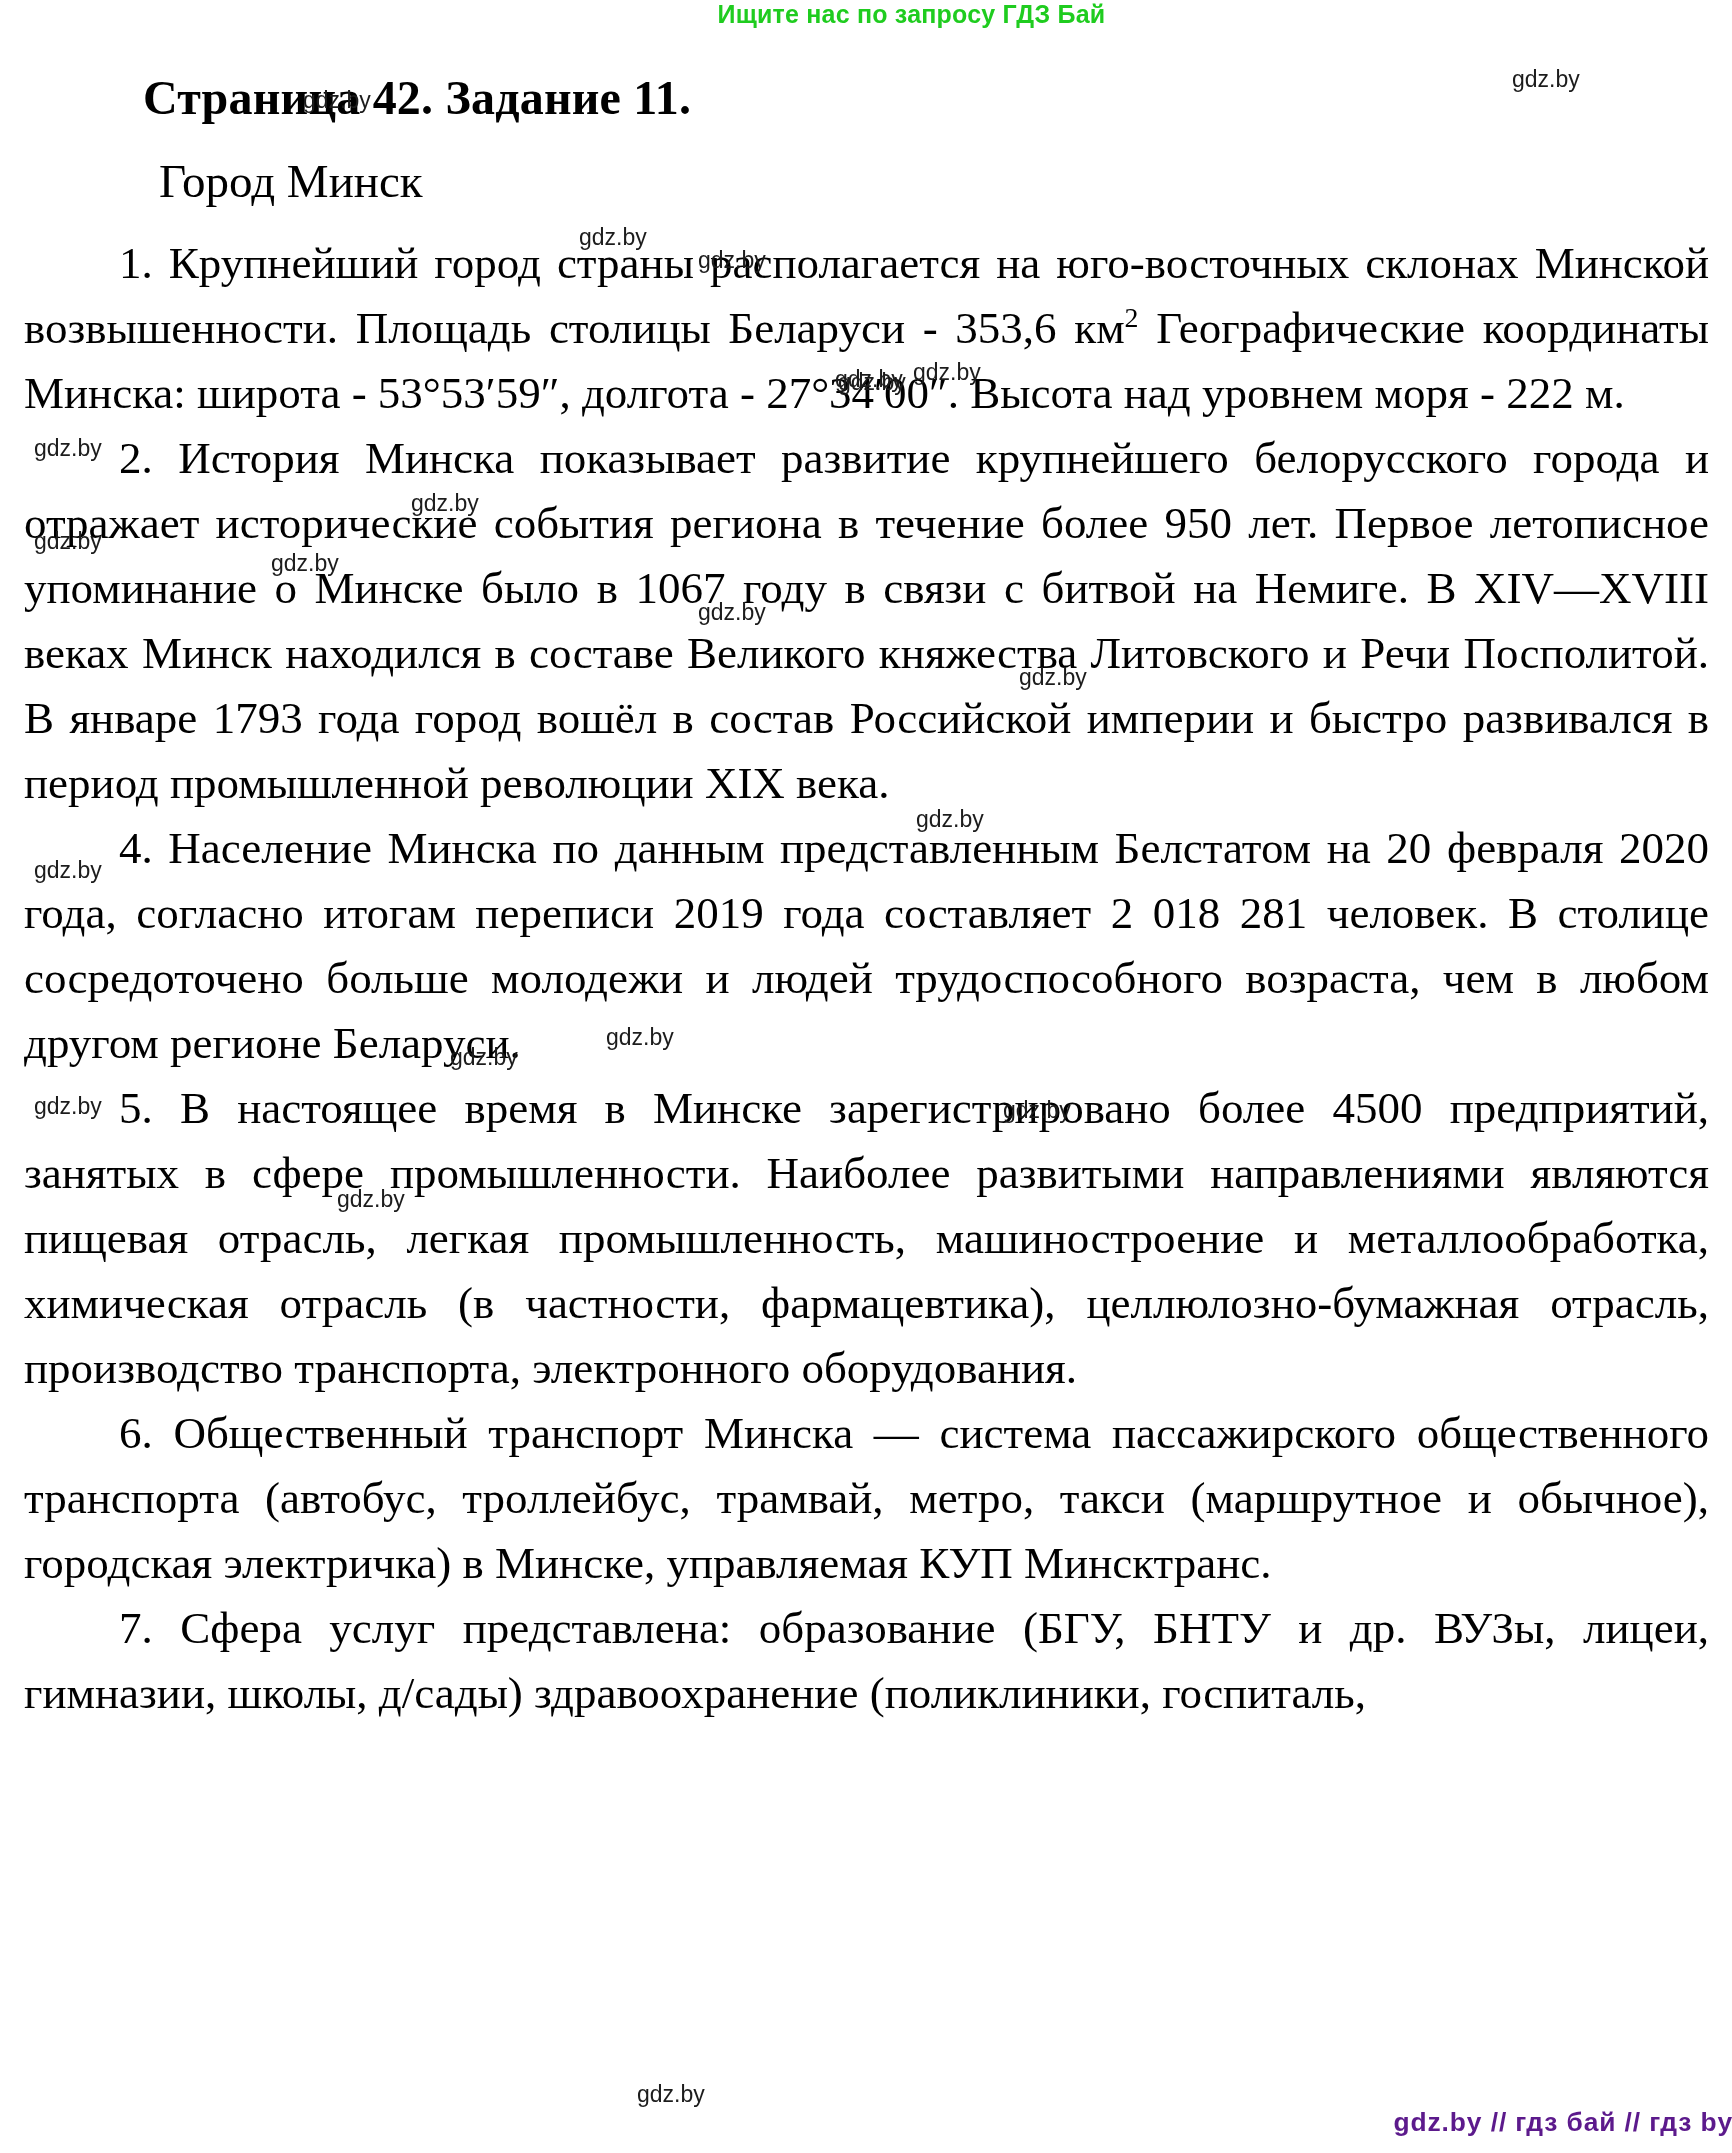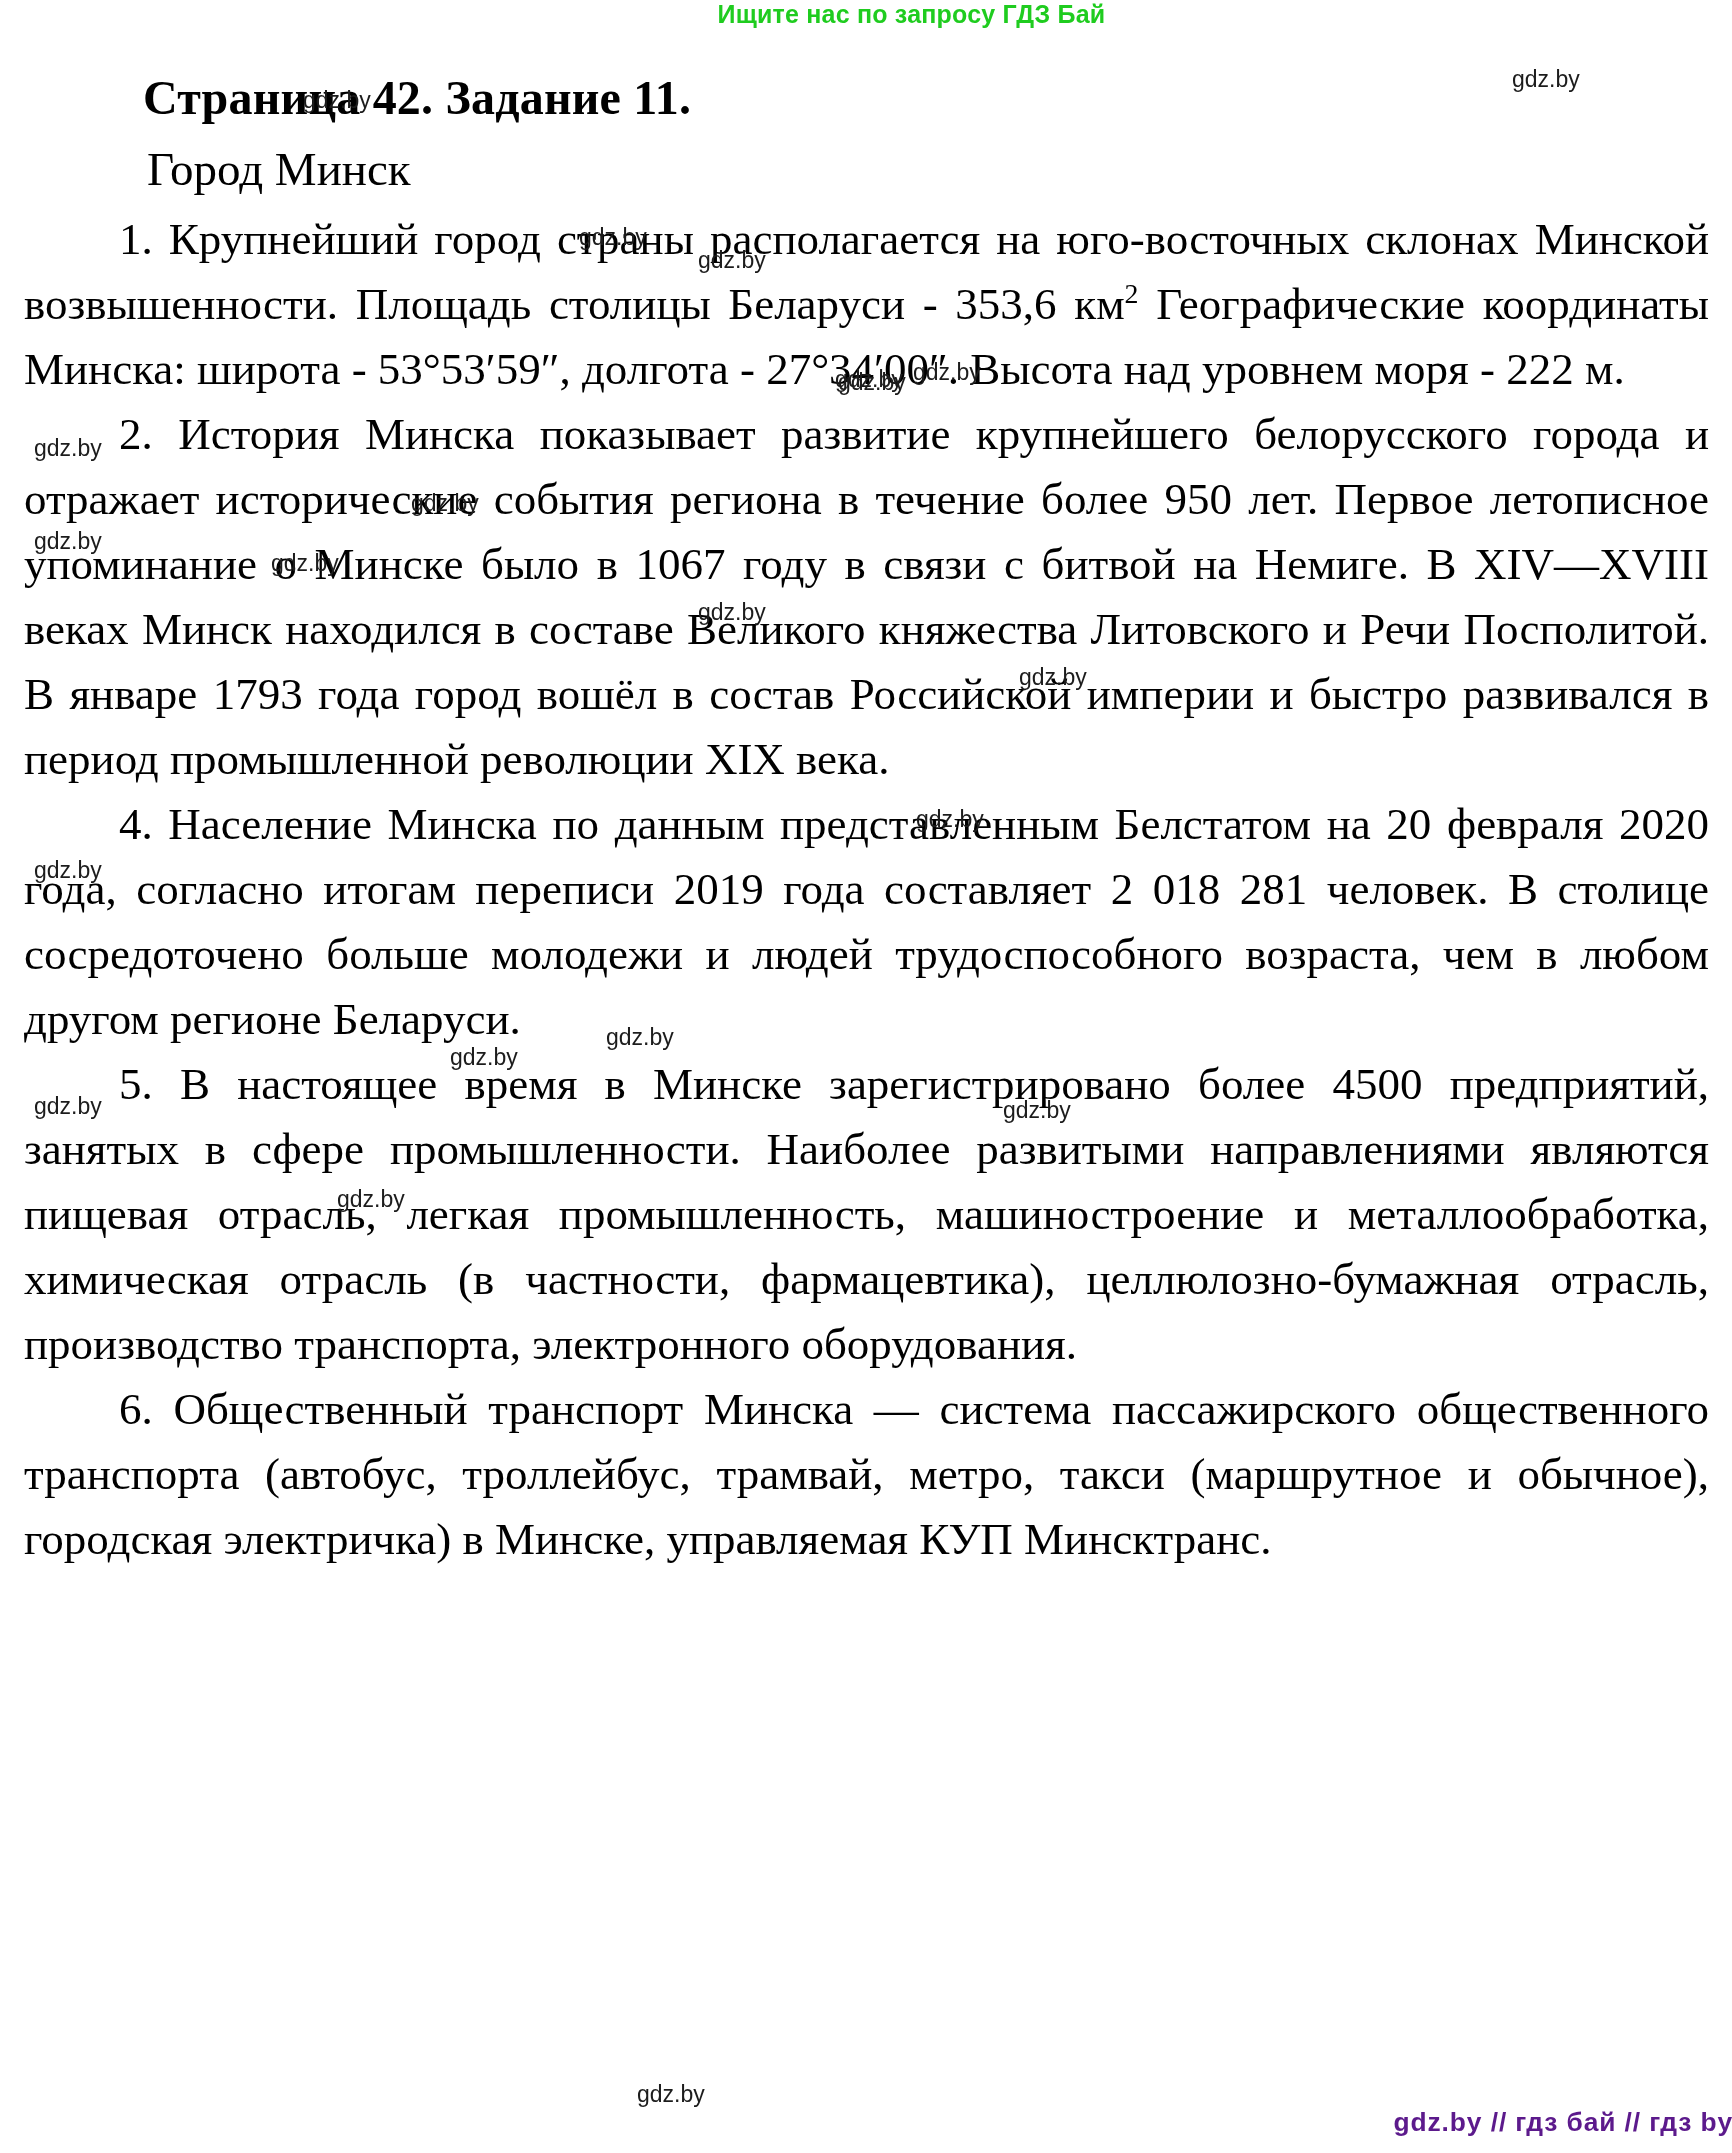--- a/index.html
+++ b/index.html
@@ -44,21 +44,21 @@
     margin: 0 0 0 0;
     padding: 0;
     font-size: 48px;
     font-weight: bold;
     line-height: 66px;
     letter-spacing: 0.2px;
     text-indent: 119px;
   }
 
   h2.section-title {
-    margin: 4px;
+    margin: 16px;
     padding: 0;
     font-weight: normal;
     font-size: 47px;
     line-height: 68px;
     text-indent: 119px;
   }
 
   p.para {
     margin: 0;
     padding: 0;
@@ -116,20 +116,21 @@
 
   <p class="para">2. История Минска показывает развитие крупнейшего белорусского города и отражает исторические события региона в течение более 950 лет. Первое летописное упоминание о Минске было в 1067 году в связи с битвой на Немиге. В XIV—XVIII веках Минск находился в составе Великого княжества Литовского и Речи Посполитой. В январе 1793 года город вошёл в состав Российской империи и быстро развивался в период промышленной революции XIX века.</p>
 
 
   <p class="para">4. Население Минска по данным представленным Белстатом на 20 февраля 2020 года, согласно итогам переписи 2019 года составляет 2 018 281 человек. В столице сосредоточено больше молодежи и людей трудоспособного возраста, чем в любом другом регионе Беларуси.</p>
 
   <p class="para">5. В настоящее время в Минске зарегистрировано более 4500 предприятий, занятых в сфере промышленности. Наиболее развитыми направлениями являются пищевая отрасль, легкая промышленность, машиностроение и металлообработка, химическая отрасль (в частности, фармацевтика), целлюлозно-бумажная отрасль, производство транспорта, электронного оборудования.</p>
 
   <p class="para">6. Общественный транспорт Минска — система пассажирского общественного транспорта (автобус, троллейбус, трамвай, метро, такси (маршрутное и обычное), городская электричка) в Минске, управляемая КУП Минсктранс.</p>
 
+  <p class="para">7. Сфера услуг представлена: образование (БГУ, БНТУ и др. ВУЗы, лицеи, гимназии, школы, д/сады) здравоохранение (поликлиники, госпиталь,</p>
 
 </div>
 
 <div id="watermark-layer">
     <div class="wm" style="left: 1512px; top: 68px;">gdz.by</div>
     <div class="wm" style="left: 303px; top: 89px;">gdz.by</div>
     <div class="wm" style="left: 579px; top: 226px;">gdz.by</div>
     <div class="wm" style="left: 913px; top: 361px;">gdz.by</div>
     <div class="wm" style="left: 698px; top: 249px;">gdz.by</div>
     <div class="wm" style="left: 34px; top: 437px;">gdz.by</div>

